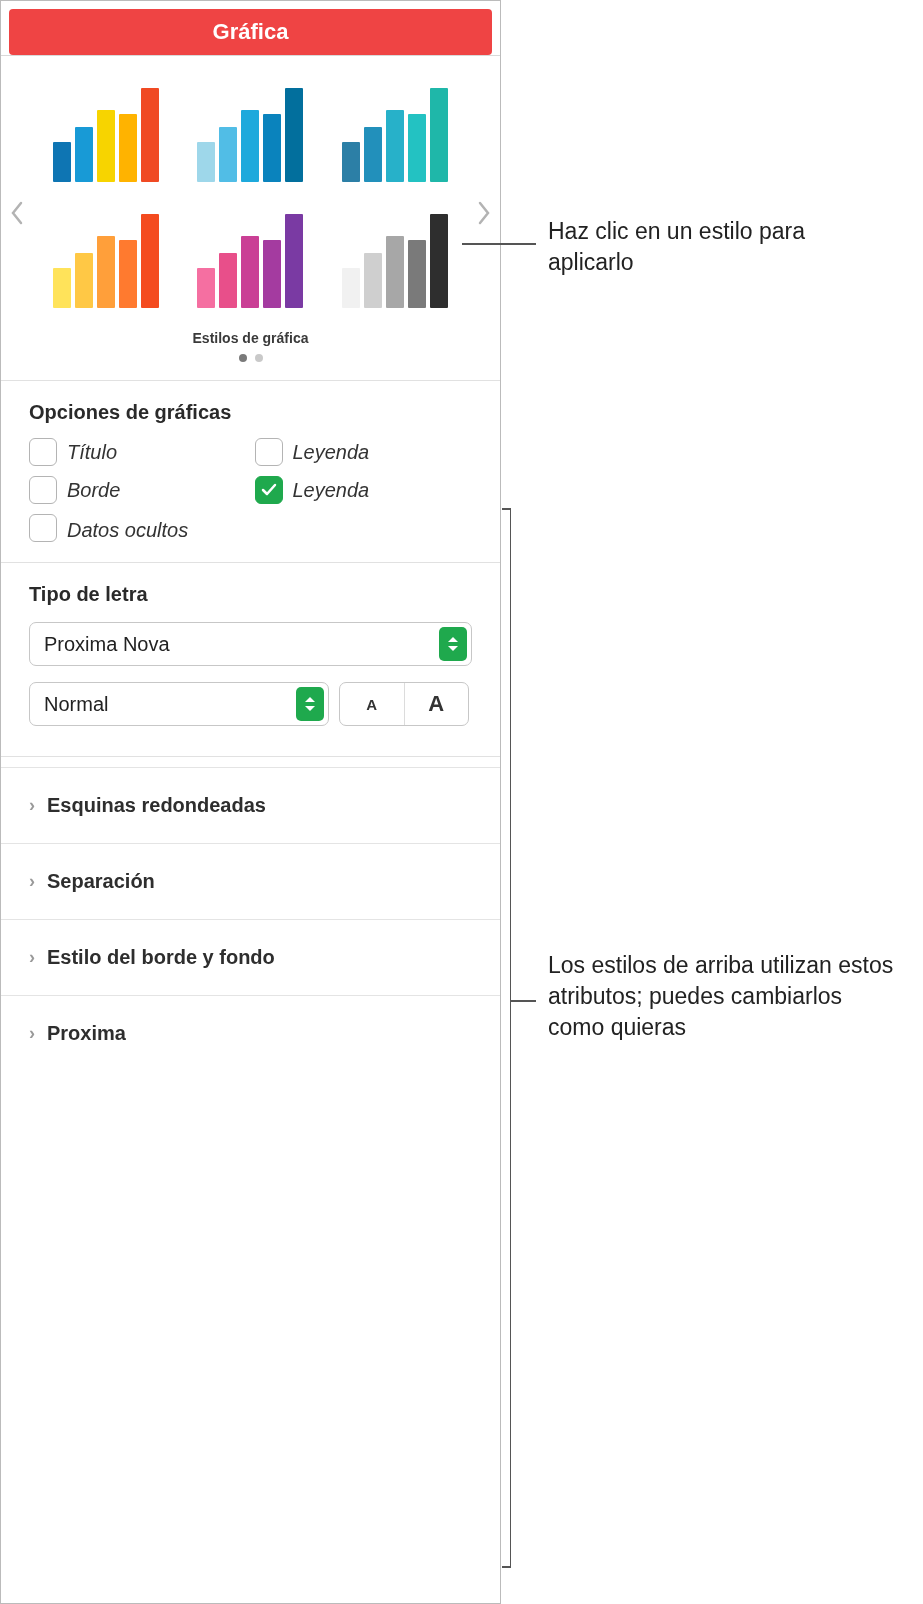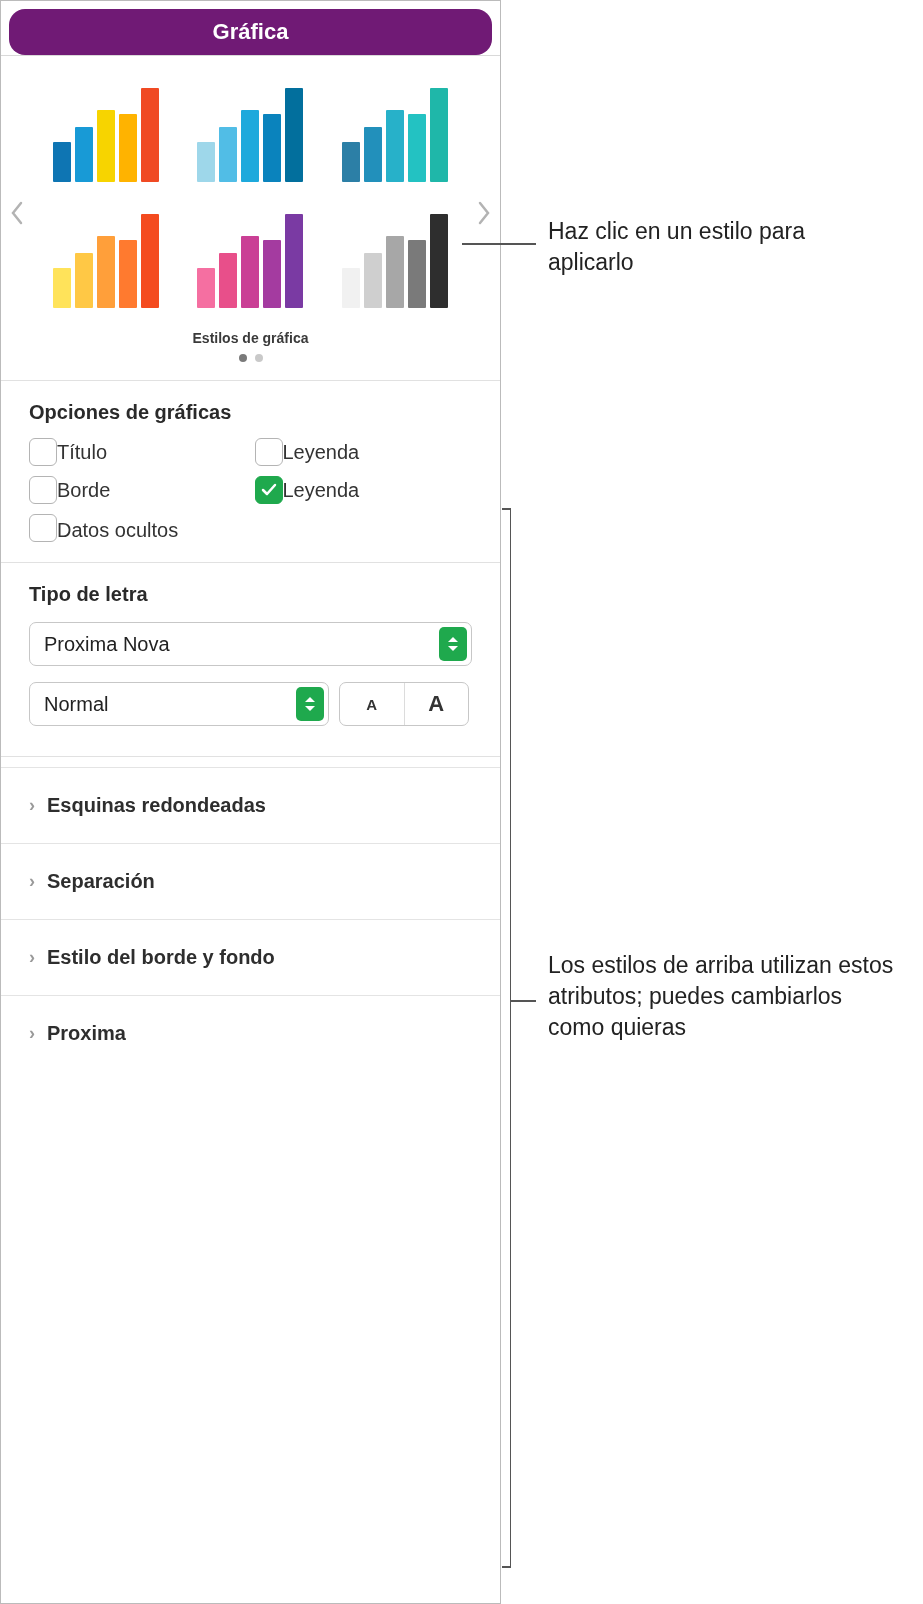--- a/index.html
+++ b/index.html
@@ -66,23 +66,23 @@
   .tab {
     flex: 1;
     text-align: center;
     padding: 10px 4px;
     font-size: 22px;
     font-weight: 600;
     color: #8a8a8a;
     cursor: pointer;
   }
   .tab.active {
-    background: #701a75;
+    background: #ef4444;
     color: #fff;
-    border-radius: 16px;
+    border-radius: 4px;
   }
 
   
   .styles-area {
     position: relative;
     padding: 30px 30px 4px 30px;
   }
   .nav-arrow {
     position: absolute;
     top: 50%;
@@ -135,22 +135,24 @@
 
   
   .check-grid {
     display:grid;
     grid-template-columns: 1fr 1fr;
     gap: 10px 8px;
   }
   .check-item {
     display:flex;
     align-items:center;
+    gap:10px;
     font-size:20px;
     color:#333;
+    font-style:italic;
   }
   .checkbox {
     width:28px; height:28px;
     border:1.5px solid #b4b4b4;
     border-radius:6px;
     background:#fff;
     display:flex; align-items:center; justify-content:center;
     cursor:pointer;
   }
   .checkbox.checked { background:#1fa94d; border-color:#1fa94d; }

